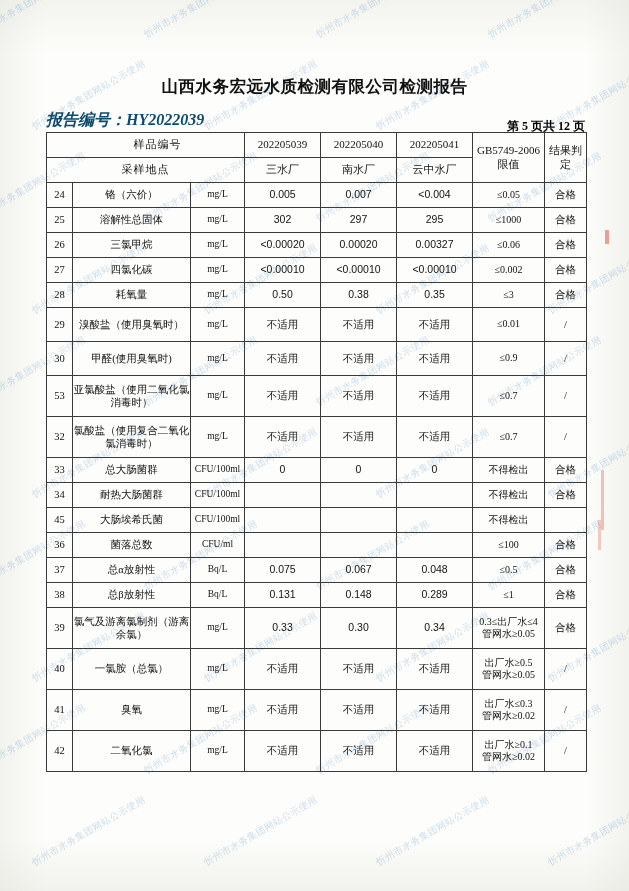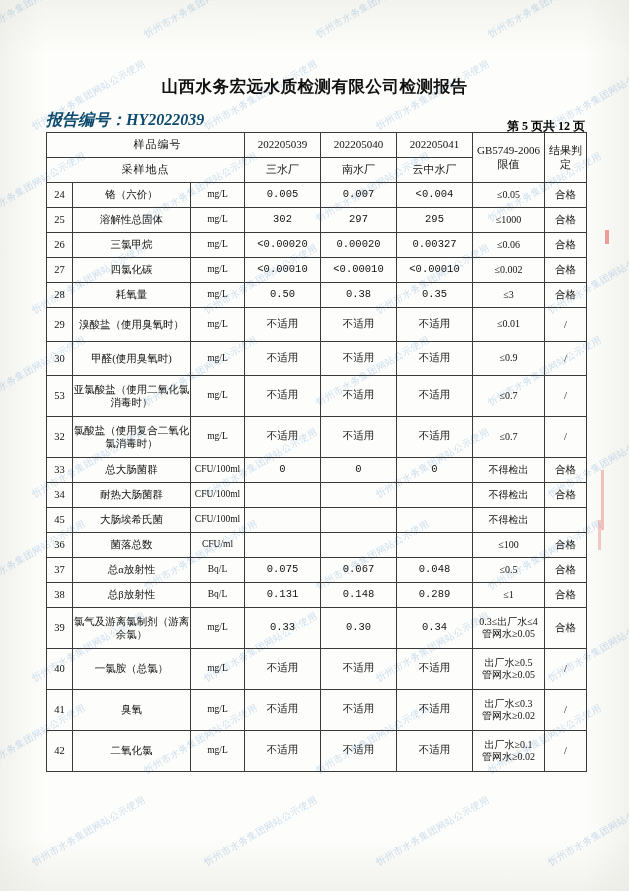--- a/index.html
+++ b/index.html
@@ -120,21 +120,21 @@
   .limit-head {
     font-size: 11px;
     line-height: 1.3;
   }
   .judge-head { font-size: 11px; line-height: 1.3; }
   .row-name {
     font-size: 10.5px;
     padding: 0 3px;
     line-height: 1.3;
   }
-  .val { font-size: 10.5px; font-family: Liberation Mono, monospace; margin-top: 10px; }
+  .val { font-size: 10.5px; font-family: Liberation Sans, sans-serif; margin-top: 10px; }
   .limit-cell { font-size: 10px; line-height: 1.3; }
   .judge { font-size: 10.5px; }
   tr.r-normal td { height: 24px; }
   tr.r-tall td { height: 33px; }
   tr.r-xtall td { height: 40px; }
 
   
   .scan-mark {
     position: absolute;
     background: #e1554d;

